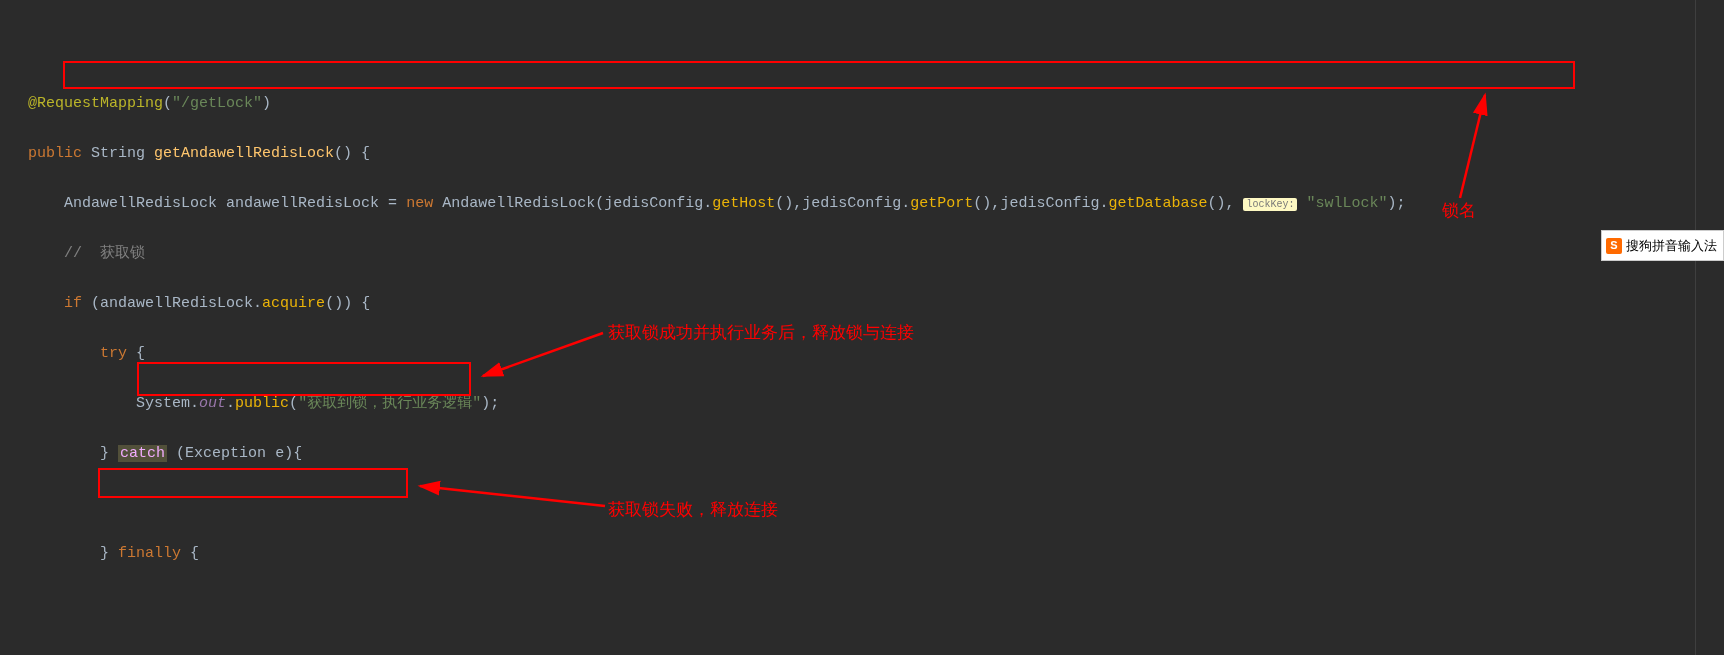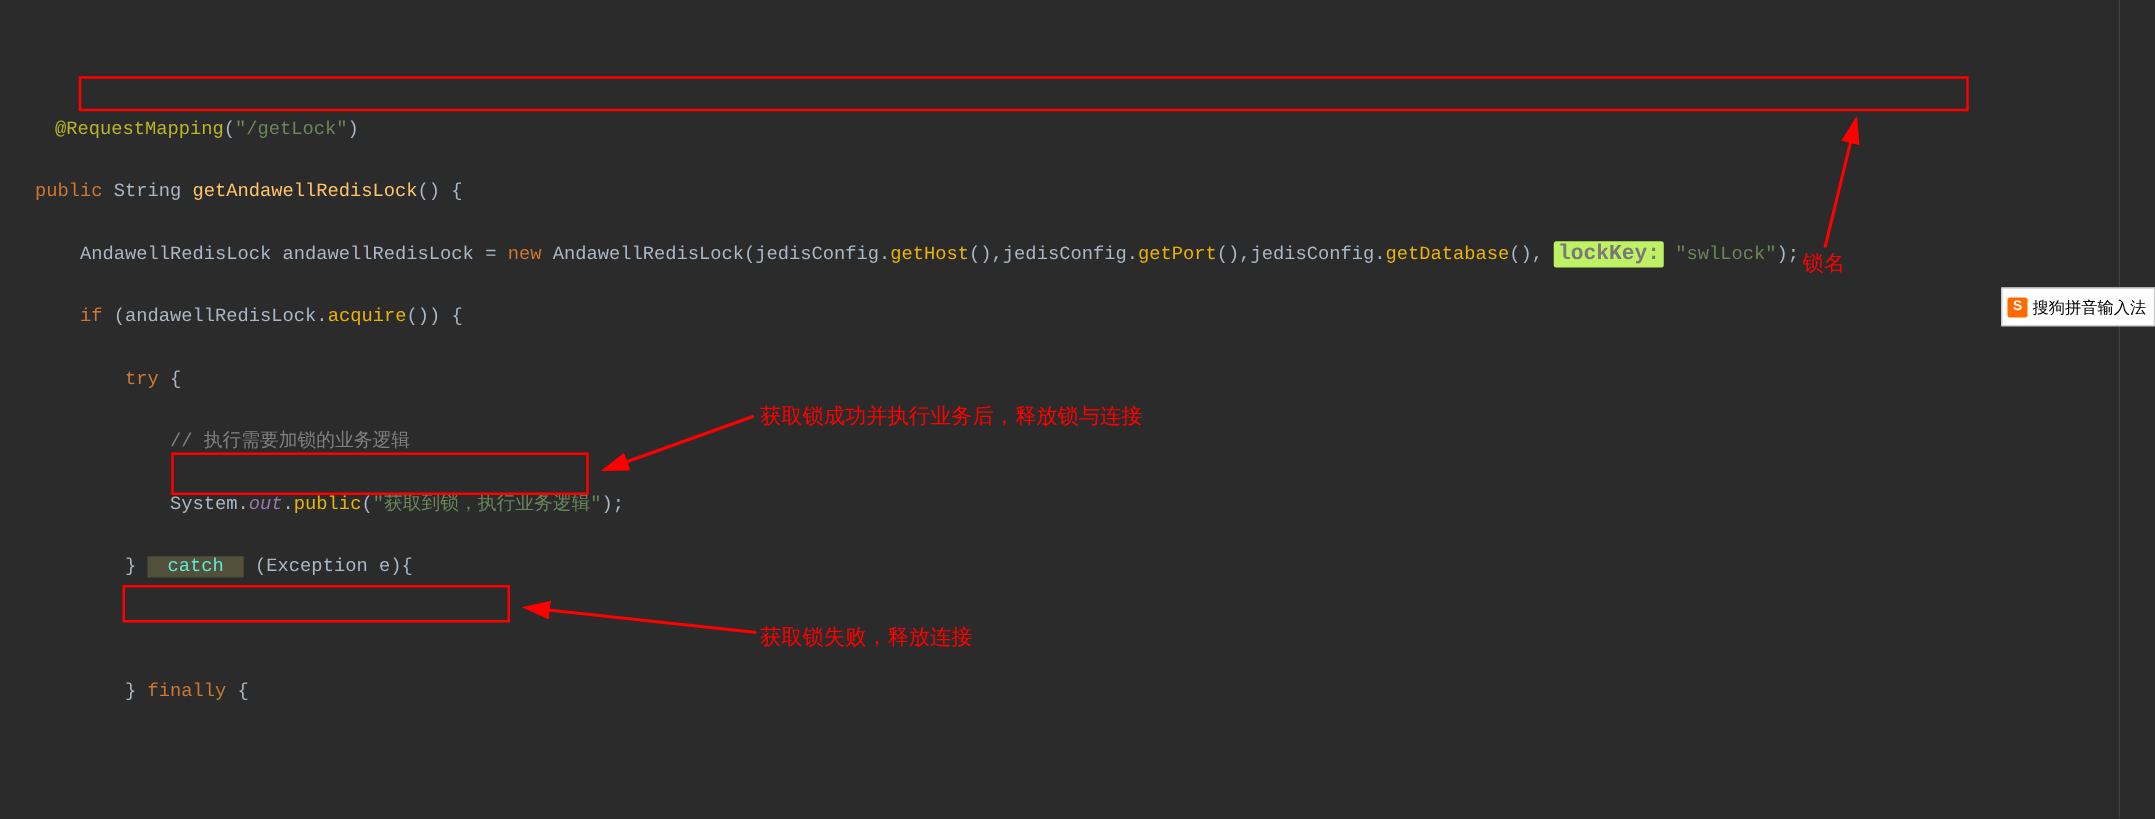--- a/index.html
+++ b/index.html
@@ -13,34 +13,34 @@
     height: 655px;
     position: relative;
     overflow: hidden;
   }
   .code-area {
     padding: 16px 0 0 28px;
     white-space: pre;
     position: relative;
   }
   .line { display: block; height: 25px; }
-  .annotation-meta { color: #bbb529; margin-left: 16px; }
+  .annotation-meta { color: #bbb529; }
   .keyword { color: #cc7832; }
   .type { color: #a9b7c6; }
   .method-decl { color: #ffc66d; }
   .var { color: #a9b7c6; }
   .method-call { color: #eab308; }
   .string { color: #6a8759; }
   .comment { color: #808080; }
   .static-field { color: #9876aa; font-style: italic; }
   .number { color: #6897bb; }
-  .param-hint { color: #787878; background: #bef264; padding: 1px 3px; border-radius: 2px; font-size: 17px; font-weight: bold; }
+  .param-hint { color: #787878; background: #fef9c3; padding: 1px 3px; border-radius: 2px; font-size: 10px; }
   .punct { color: #a9b7c6; }
   .op { color: #a9b7c6; }
-  .catch-hl { background: #52503a; color: #5eead4; padding: 0 16px; }
+  .catch-hl { background: #52503a; color: #f0abfc; padding: 0 2px; }
 
   .red-box {
     position: absolute;
     border: 2px solid #ff0000;
     pointer-events: none;
   }
   .box-line1 { top: 61px; left: 63px; width: 1512px; height: 28px; }
   .box-release { top: 362px; left: 137px; width: 334px; height: 34px; }
   .box-close { top: 468px; left: 98px; width: 310px; height: 30px; }
 
@@ -97,23 +97,23 @@
   }
 </style>
 </head>
 <body>
 
 <div class="code-area">
 <span class="line"></span>
 <span class="line"><span class="annotation-meta">@RequestMapping</span><span class="punct">(</span><span class="string">"/getLock"</span><span class="punct">)</span></span>
 <span class="line"><span class="keyword">public</span> <span class="type">String</span> <span class="method-decl">getAndawellRedisLock</span><span class="punct">() {</span></span>
 <span class="line">    <span class="type">AndawellRedisLock</span> <span class="var">andawellRedisLock</span> <span class="op">=</span> <span class="keyword">new</span> <span class="type">AndawellRedisLock</span><span class="punct">(</span><span class="var">jedisConfig</span><span class="punct">.</span><span class="method-call">getHost</span><span class="punct">(),</span><span class="var">jedisConfig</span><span class="punct">.</span><span class="method-call">getPort</span><span class="punct">(),</span><span class="var">jedisConfig</span><span class="punct">.</span><span class="method-call">getDatabase</span><span class="punct">(), </span><span class="param-hint">lockKey:</span> <span class="string">"swlLock"</span><span class="punct">);</span></span>
+<span class="line">    <span class="comment">//  获取锁</span></span>
 <span class="line">    <span class="keyword">if</span> <span class="punct">(</span><span class="var">andawellRedisLock</span><span class="punct">.</span><span class="method-call">acquire</span><span class="punct">()) {</span></span>
 <span class="line">        <span class="keyword">try</span> <span class="punct">{</span></span>
-<span class="line">            <span class="comment">// 执行需要加锁的业务逻辑</span></span>
 <span class="line">            <span class="type">System</span><span class="punct">.</span><span class="static-field">out</span><span class="punct">.</span><span class="method-call">public</span><span class="punct">(</span><span class="string">"获取到锁，执行业务逻辑"</span><span class="punct">);</span></span>
 <span class="line">        <span class="punct">}</span> <span class="catch-hl">catch</span> <span class="punct">(</span><span class="type">Exception</span> <span class="var">e</span><span class="punct">){</span></span>
 <span class="line"></span>
 <span class="line">        <span class="punct">}</span> <span class="keyword">finally</span> <span class="punct">{</span></span>
 
 
 
 
 
 

